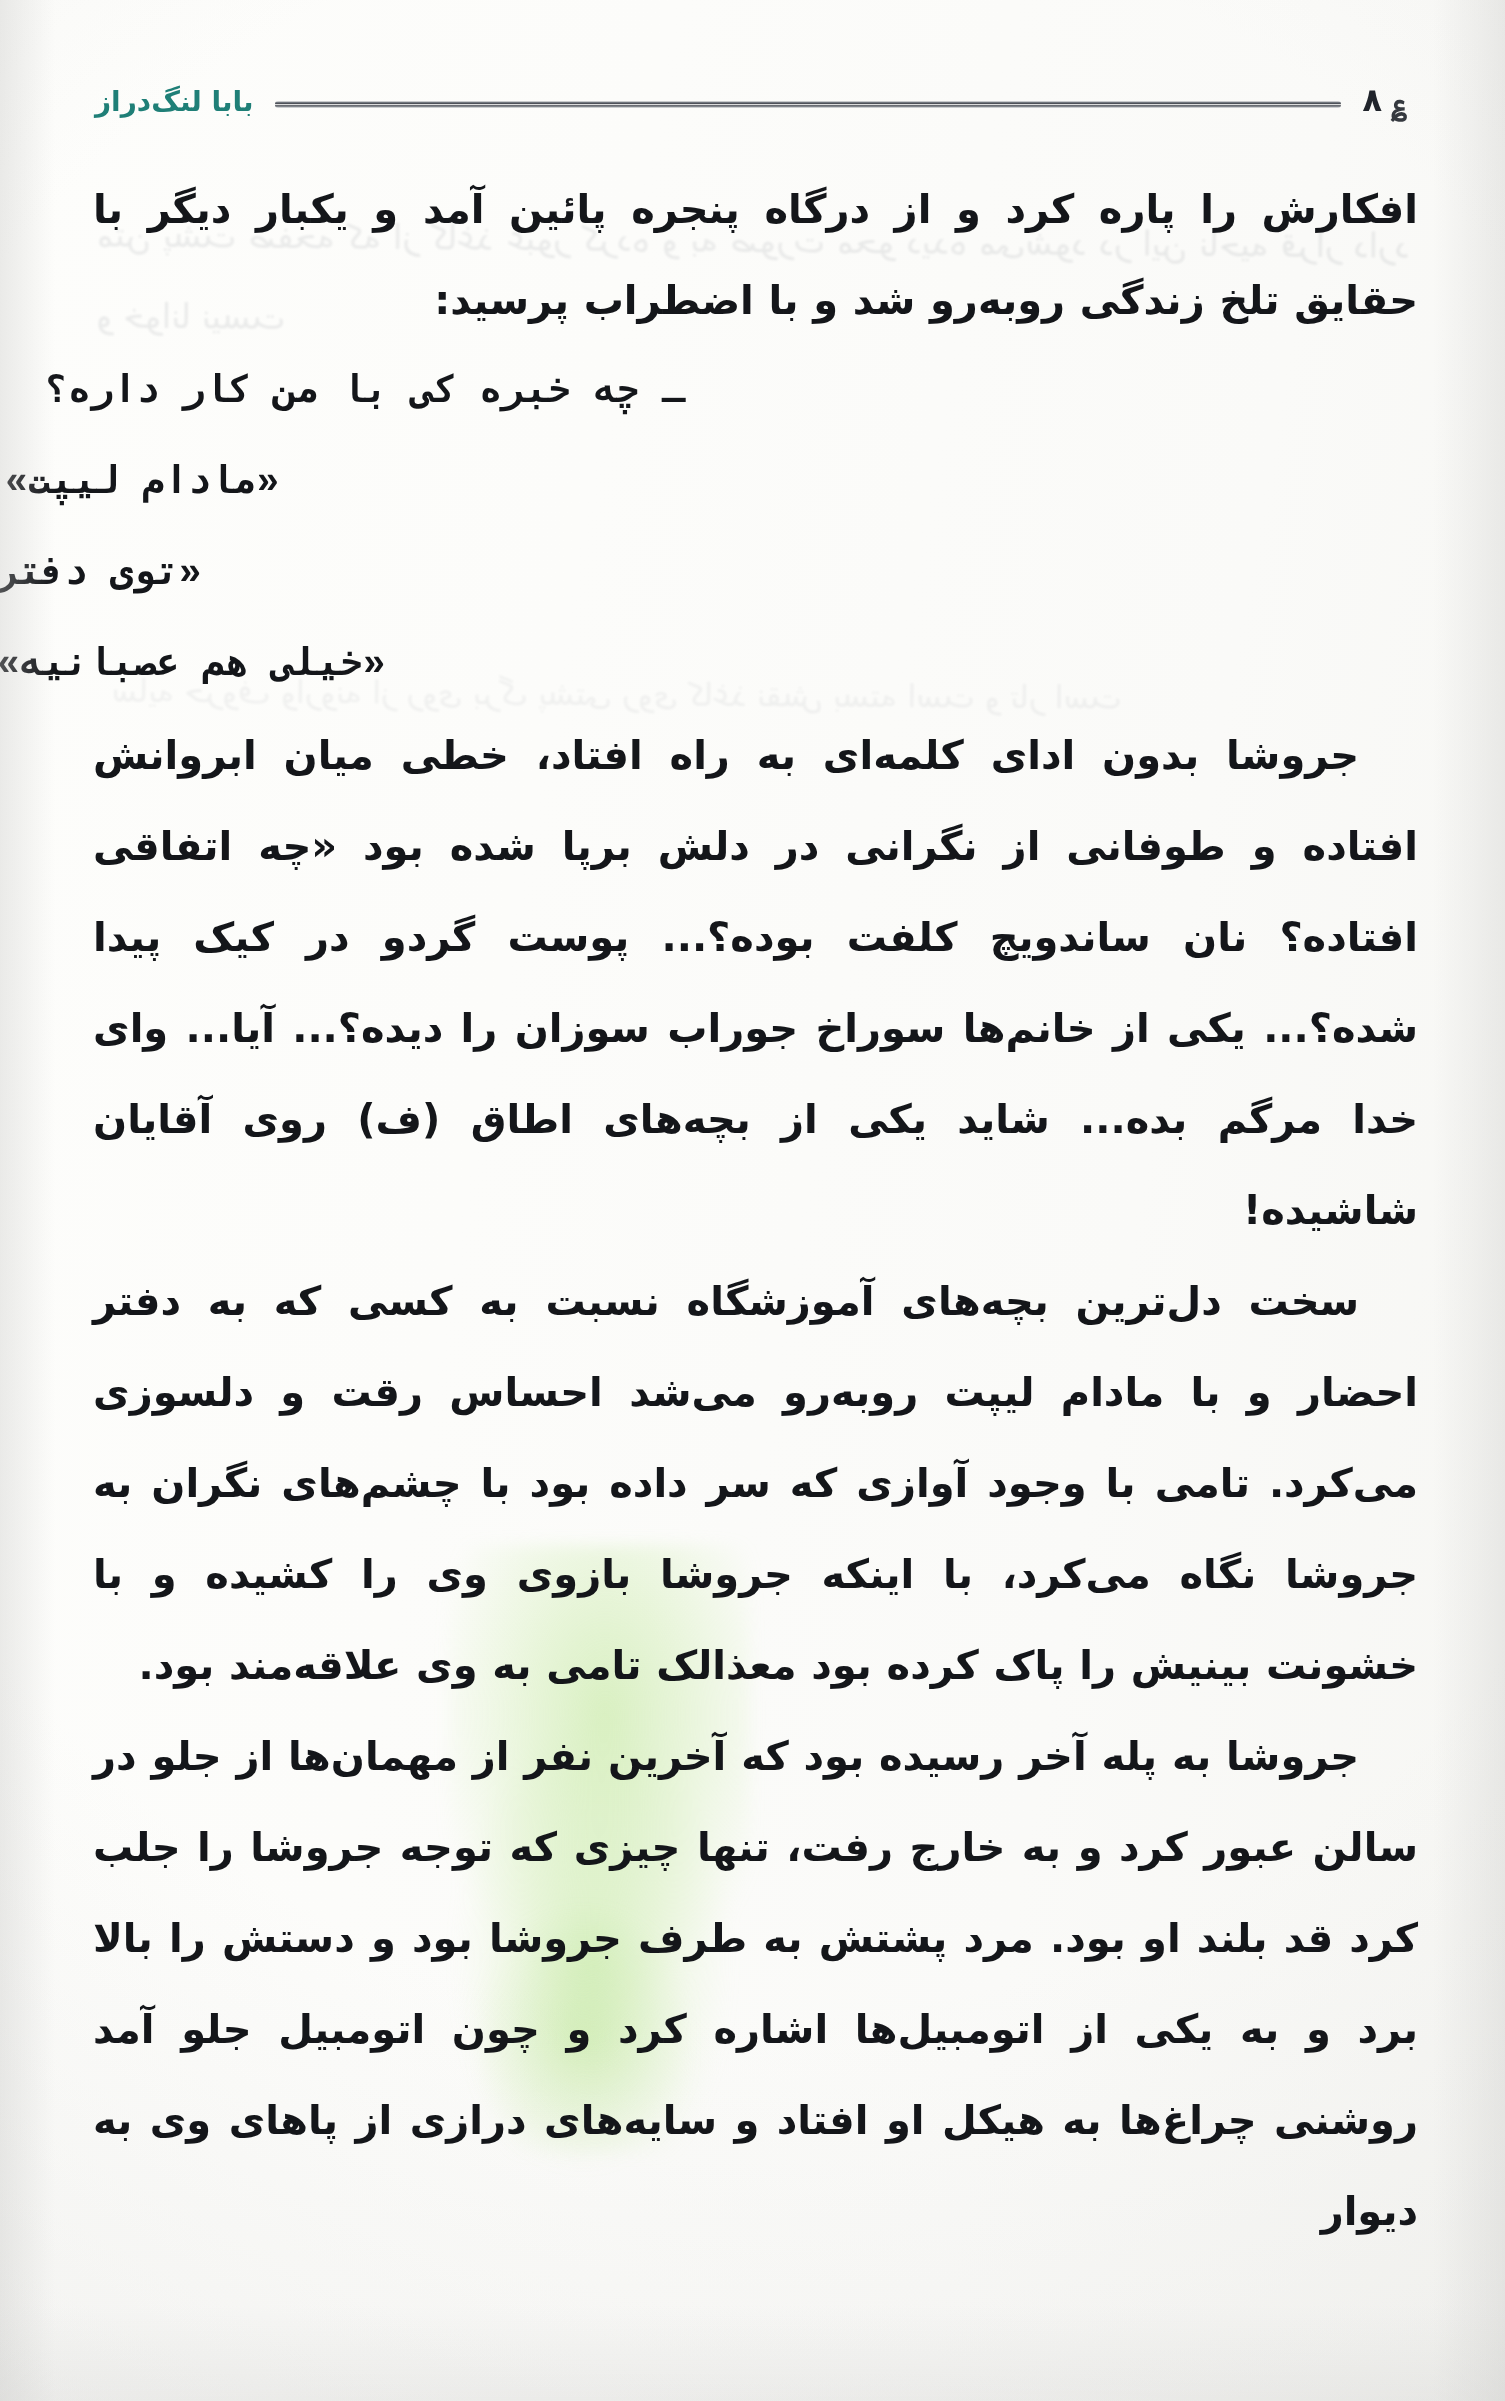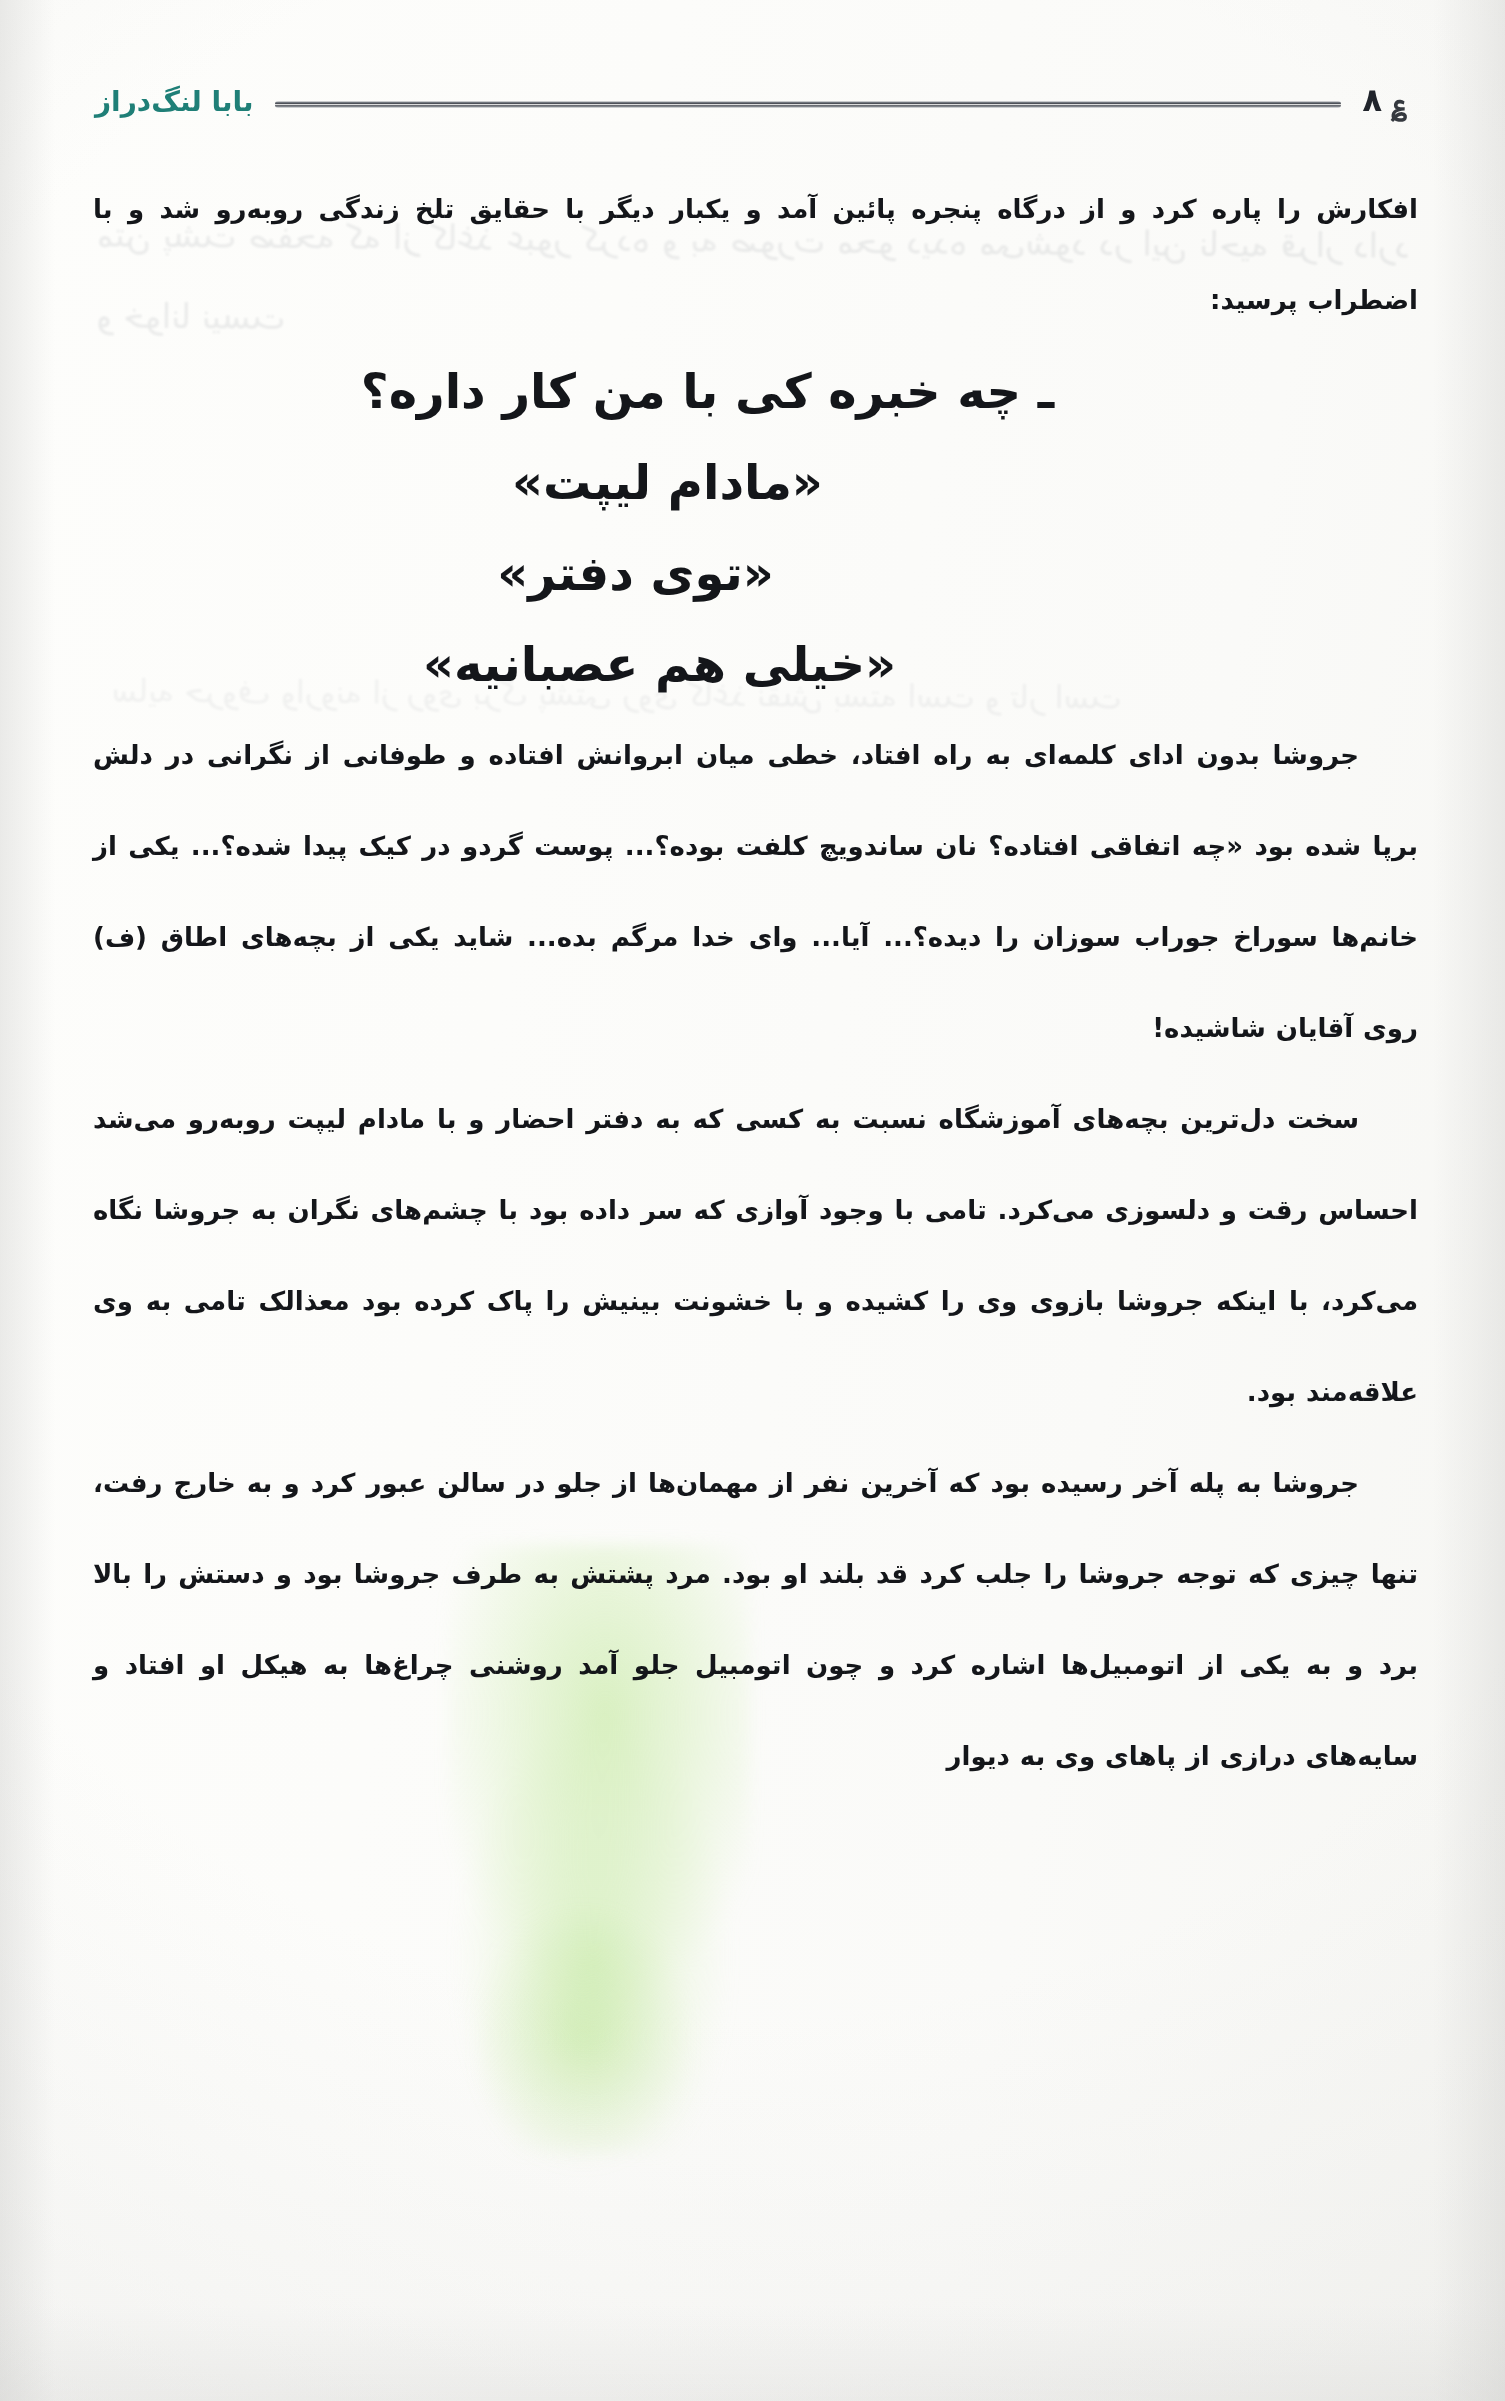--- a/index.html
+++ b/index.html
@@ -180,42 +180,43 @@
     width: 1325px;
     direction: rtl;
     color: #15171b;
     font-family: "DejaVu Sans", sans-serif;
   }
 
   .para {
     margin: 0;
     text-align: justify;
     text-align-last: right;
-    font-size: 26px;
+    font-size: 40px;
     line-height: 91px;
     font-weight: 600;
     letter-spacing: -0.5px;
     word-spacing: 0.8px;
     color: #14161a;
   }
   .para.indent {
     text-indent: 59px;
   }
   .para.block-first {
     text-indent: 0;
   }
 
   .dialogue {
     margin: 0;
-    text-align: center;
-    font-size: 48px;
+    text-align: left;
+    font-size: 38px;
     line-height: 91px;
     font-weight: 600;
     letter-spacing: -0.5px;
     color: #14161a;
+    font-family: Liberation Mono, monospace;
   }
   .dialogue.dlg-1 { padding-right: 0; transform: translateX(-48px); }
   .dialogue.dlg-2 { transform: translateX(-88px); }
   .dialogue.dlg-3 { transform: translateX(-120px); }
   .dialogue.dlg-4 { transform: translateX(-96px); }
 </style>
 </head>
 <body>
 
 <div class="page">

